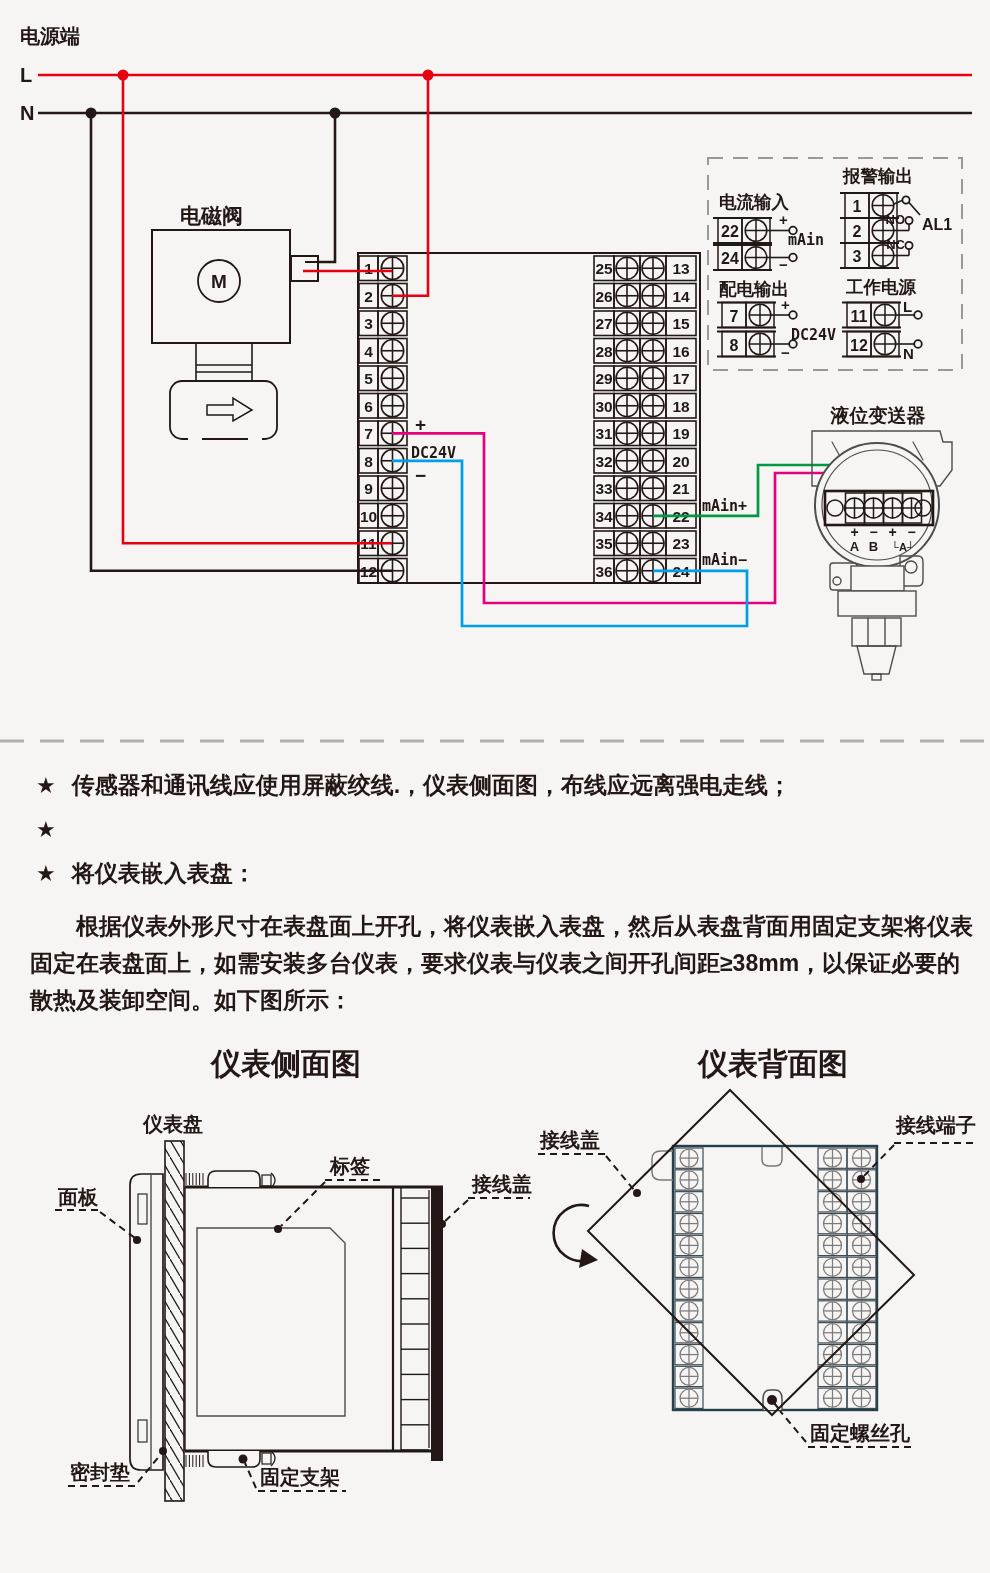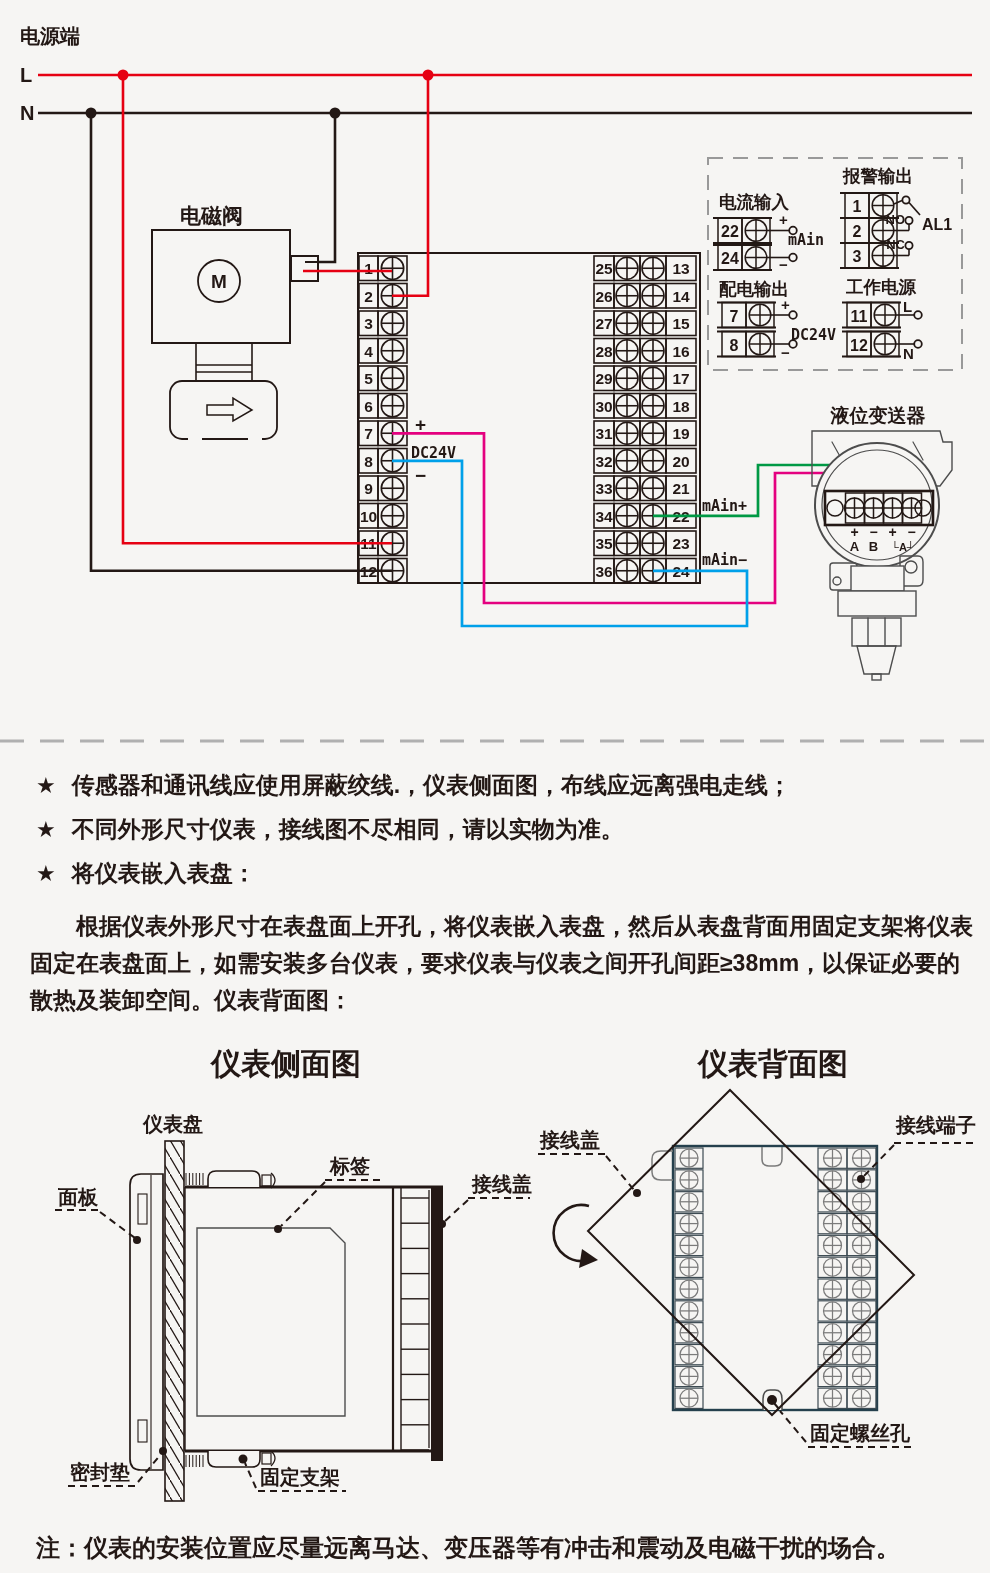--- a/index.html
+++ b/index.html
@@ -754,23 +754,21 @@
   </g>
 </svg>
 
 <div class="notes">
   <div class="bullet-row">
     <span class="star">★</span>
     <span>传感器和通讯线应使用屏蔽绞线.，仪表侧面图，布线应远离强电走线；</span>
   </div>
   <div class="bullet-row">
     <span class="star">★</span>
-    <span>不同外形尺寸仪表，接线图不尽相同，请以实物为准。</span>
   </div>
   <div class="bullet-row">
     <span class="star">★</span>
     <span>将仪表嵌入表盘：</span>
   </div>
 </div>
-<div class="para">根据仪表外形尺寸在表盘面上开孔，将仪表嵌入表盘，然后从表盘背面用固定支架将仪表固定在表盘面上，如需安装多台仪表，要求仪表与仪表之间开孔间距≥38mm，以保证必要的散热及装卸空间。仪表背面图：</div>
-<div class="footnote">注：仪表的安装位置应尽量远离马达、变压器等有冲击和震动及电磁干扰的场合。</div>
+<div class="para">根据仪表外形尺寸在表盘面上开孔，将仪表嵌入表盘，然后从表盘背面用固定支架将仪表固定在表盘面上，如需安装多台仪表，要求仪表与仪表之间开孔间距≥38mm，以保证必要的散热及装卸空间。如下图所示：</div>
 
 </div>
 
 </body></html>

